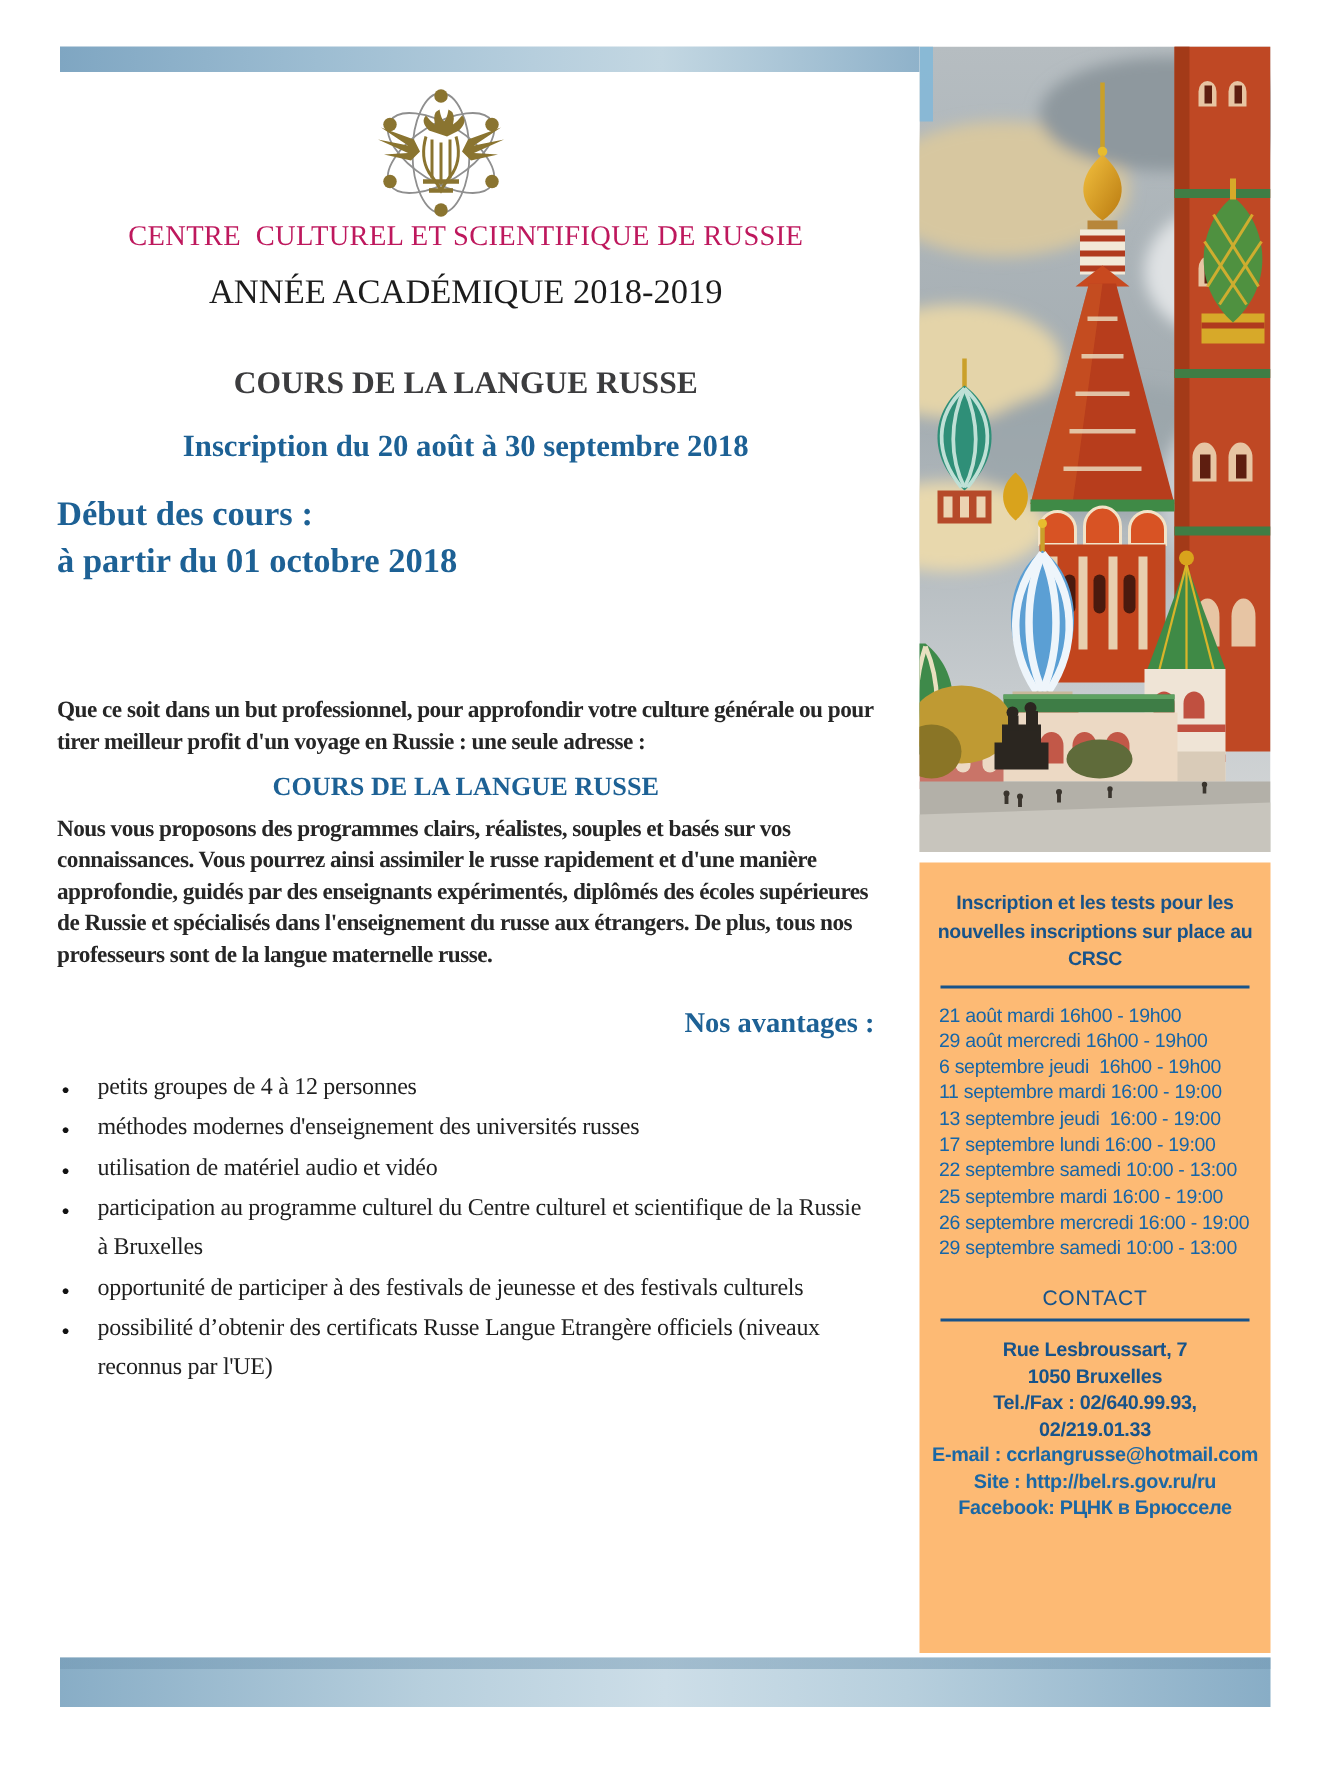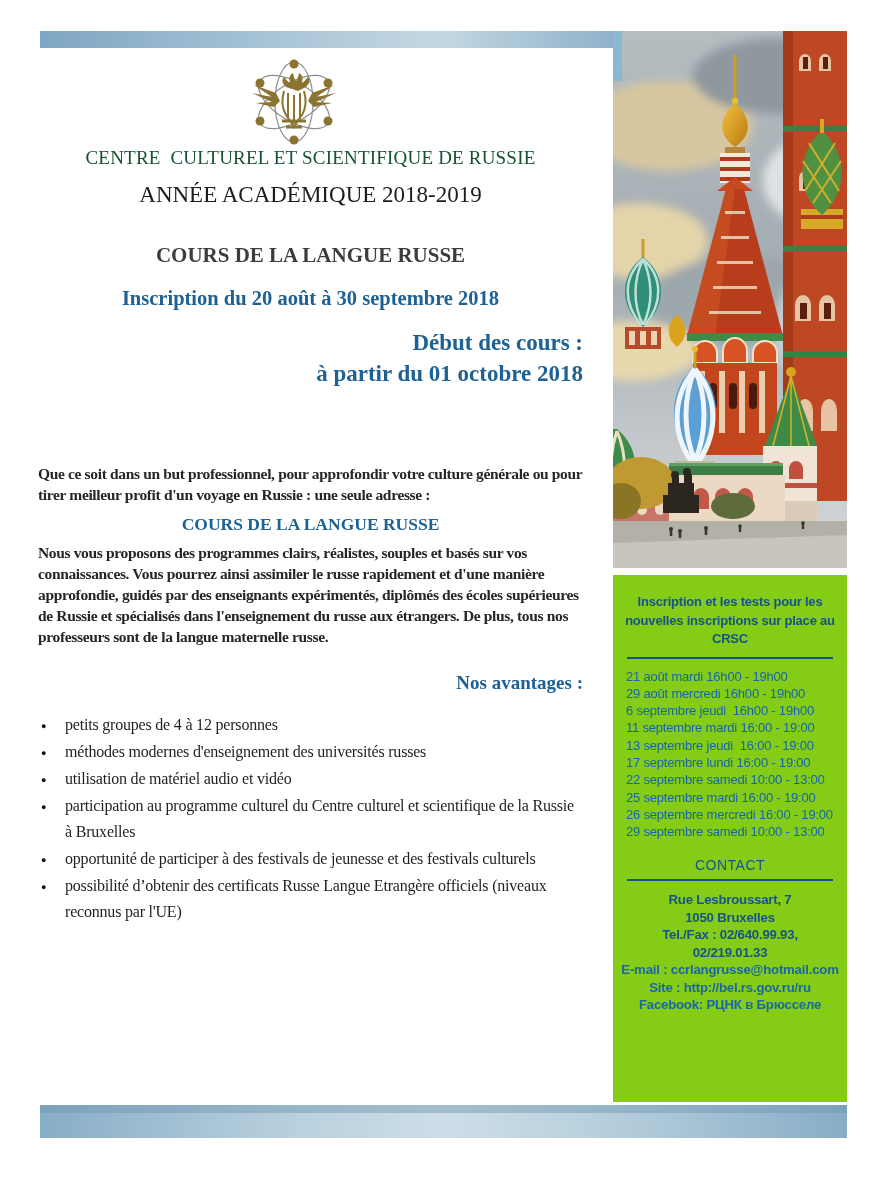--- a/index.html
+++ b/index.html
@@ -11,42 +11,42 @@
     background:linear-gradient(90deg,#7fa6c2 0%,#9dbdd2 30%,#b6cedd 55%,#c3d7e2 70%,#8fb2ca 100%);}
   .bottom-bar{position:absolute;left:40px;top:1105px;width:807px;height:33px;
     background:
       linear-gradient(180deg,rgba(110,148,175,.45) 0px,rgba(110,148,175,.45) 8px,rgba(0,0,0,0) 8px),
       linear-gradient(90deg,#88adc6 0%,#b7cfdd 30%,#cddee8 50%,#b7cfdd 70%,#88adc6 100%);}
 
   
   .main-col{position:absolute;left:38px;top:0;width:545px;height:1100px;}
   .main-col > *{position:absolute;left:0;width:100%;margin:0;}
   .logo{left:208px;top:57px;width:96px;height:90px;}
-  .org-title{top:147px;text-align:center;font-size:19px;font-weight:normal;color:#14532d;
+  .org-title{top:147px;text-align:center;font-size:19px;font-weight:normal;color:#be185d;
              letter-spacing:.2px;white-space:pre-wrap;}
   .academic-year{top:182px;text-align:center;font-size:23px;font-weight:normal;color:#1c1c1c;}
   .course-dark{top:243px;text-align:center;font-size:21px;font-weight:bold;color:#3c3c3e;}
   .registration{top:287px;text-align:center;font-size:20.5px;font-weight:bold;color:#1d6195;}
-  .start{top:327px;text-align:right;font-size:23px;line-height:31px;font-weight:bold;color:#1d6195;}
+  .start{top:327px;text-align:left;font-size:23px;line-height:31px;font-weight:bold;color:#1d6195;}
   .question{top:421px;text-align:center;font-size:17px;font-weight:bold;color:#1e5c8d;}
   .para{font-size:15.5px;line-height:21px;font-weight:bold;color:#262626;text-align:left;
         letter-spacing:-.35px;}
   .para1{top:463px;}
   .course-blue{top:514px;text-align:center;font-size:17.5px;font-weight:bold;color:#1d6195;}
   .para2{top:542px;}
   .advantages-title{top:672px;text-align:right;font-size:19px;font-weight:bold;color:#1d6195;}
   .advantages-list{top:712px;list-style:none;padding:0;}
   .advantages-list li{position:relative;padding-left:27px;font-size:16px;line-height:26px;
         color:#1f1f1f;letter-spacing:-.2px;margin-bottom:1px;white-space:pre-wrap;}
   .advantages-list li::before{content:"●";position:absolute;left:3px;top:1px;font-size:9px;color:#111;}
 
   
   .photo{position:absolute;left:613px;top:31px;width:234px;height:537px;}
   .photo svg{display:block;}
-  .panel{position:absolute;left:613px;top:575px;width:234px;height:527px;background:#84cc16;
+  .panel{position:absolute;left:613px;top:575px;width:234px;height:527px;background:#fdba74;
          font-family:"Liberation Sans", sans-serif;color:#17538a;}
   .panel-heading{margin:18px 8px 0;text-align:center;font-size:13px;line-height:18.5px;
          font-weight:bold;letter-spacing:-.2px;}
   .divider{margin:8px 14px 0;border-top:2px solid #17538a;height:0;}
   .schedule{margin:9px 4px 0 13px;}
   .schedule div{font-size:13px;line-height:17.3px;font-weight:normal;color:#1565a8;
          white-space:pre;letter-spacing:-.2px;}
   .note{margin:19px 8px 0 13px;font-family:"Liberation Serif", serif;font-style:italic;
         font-weight:bold;font-size:15px;line-height:19px;color:#17538a;}
   .contact-heading{margin:17px 0 0;text-align:center;font-size:14px;font-weight:normal;

